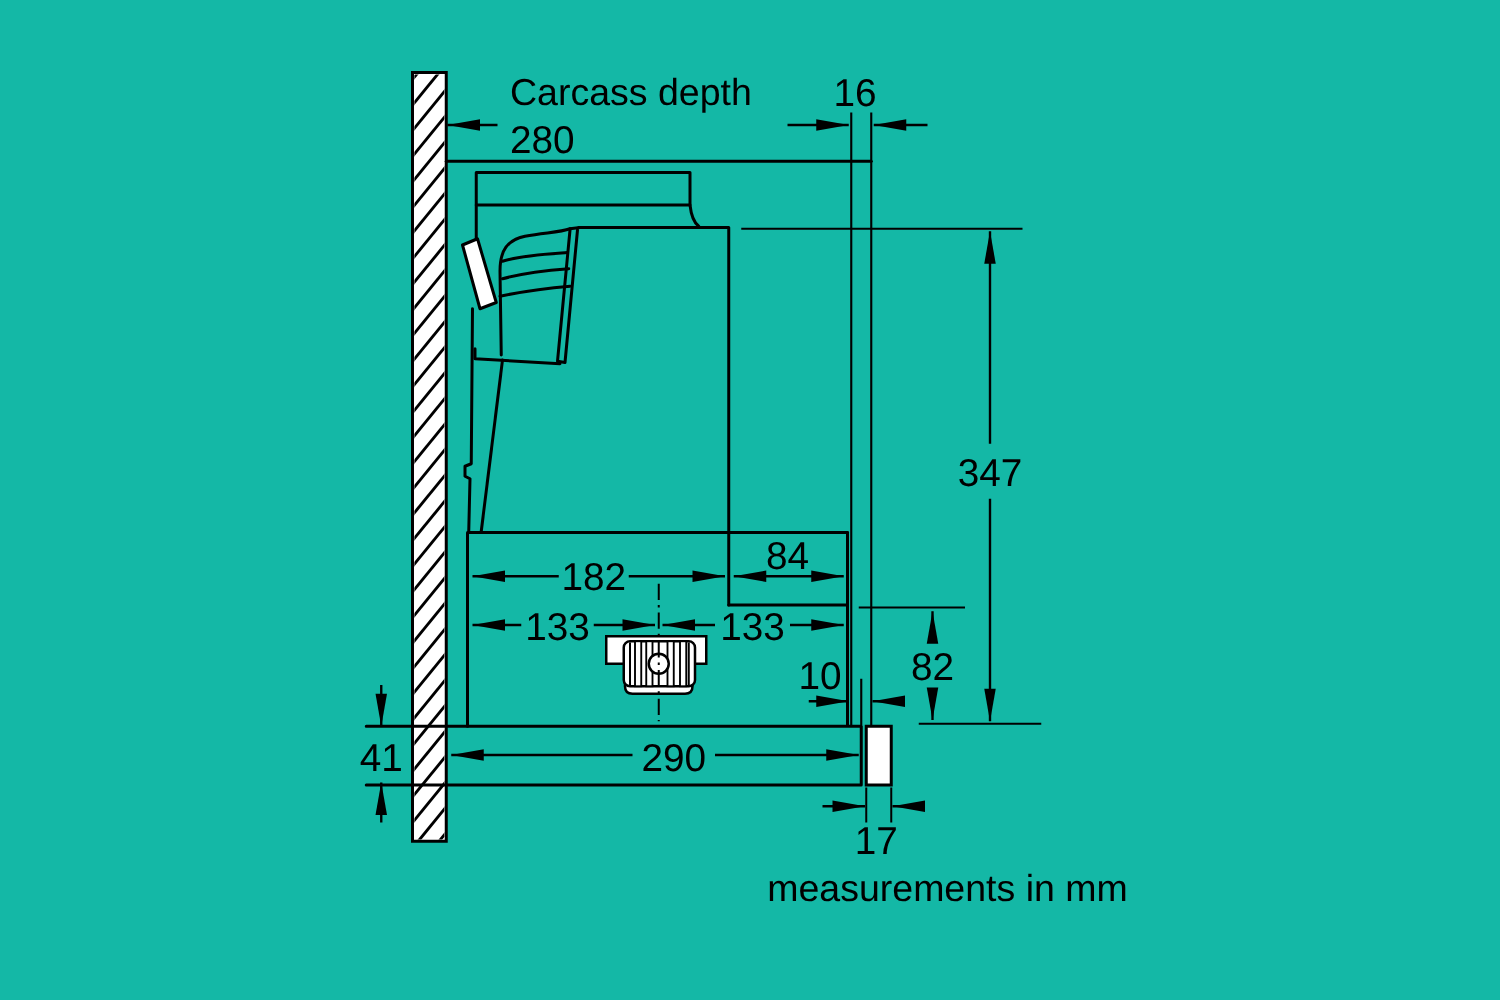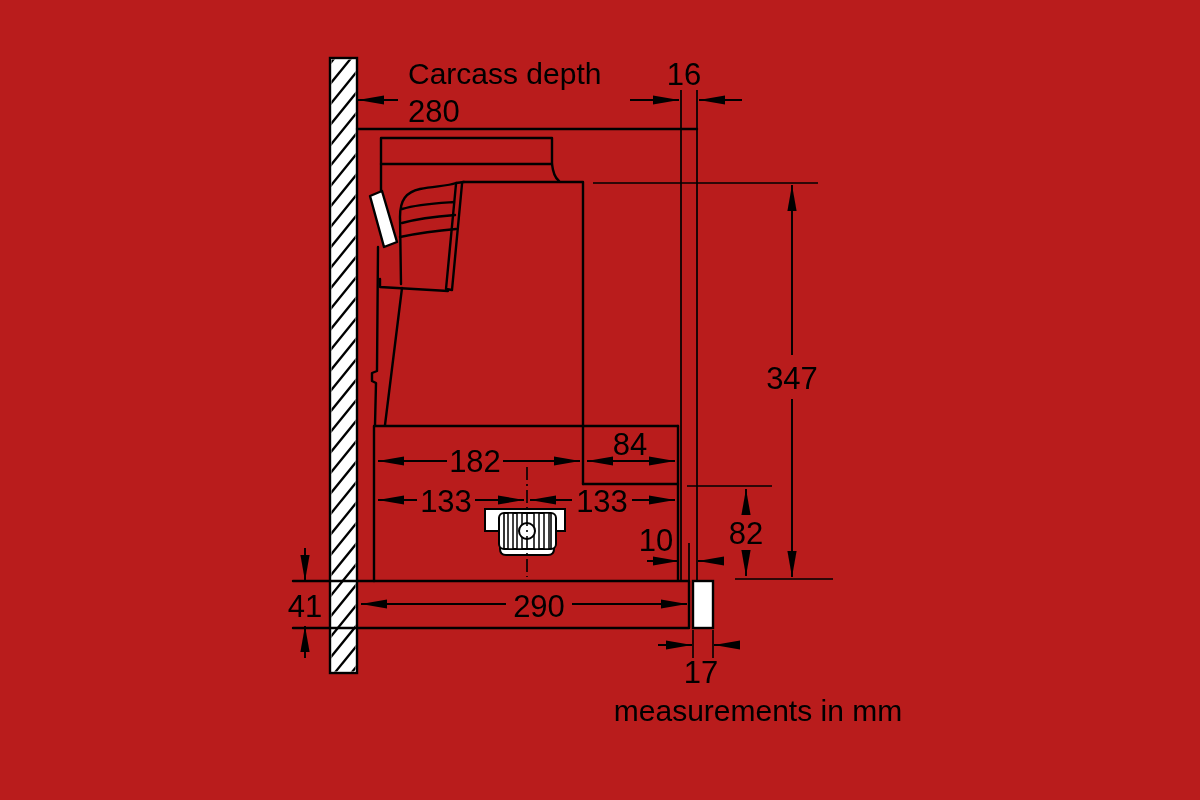--- a/index.html
+++ b/index.html
@@ -4,21 +4,21 @@
 <style>
   html, body {
     margin: 0;
     padding: 0;
     background: #ffffff;
   }
   #stage {
     position: relative;
     width: 1200px;
     height: 800px;
-    background: #b91c1c;
+    background: #14b8a6;
     overflow: hidden;
   }
   svg { display: block; }
   .outline  { stroke: #000; stroke-width: 2.4; fill: none; stroke-linejoin: round; stroke-linecap: round; }
   .outline-thin { stroke: #000; stroke-width: 1.7; fill: none; stroke-linecap: butt; }
   .fill-white { fill: #fff; }
   .dimline  { stroke: #000; stroke-width: 1.9; fill: none; stroke-linecap: butt; }
   .extline  { stroke: #000; stroke-width: 1.6; fill: none; stroke-linecap: butt; }
   .centerline { stroke: #000; stroke-width: 1.6; fill: none; stroke-dasharray: 13 4 2 4; }
   .arrow    { fill: #000; stroke: none; }

